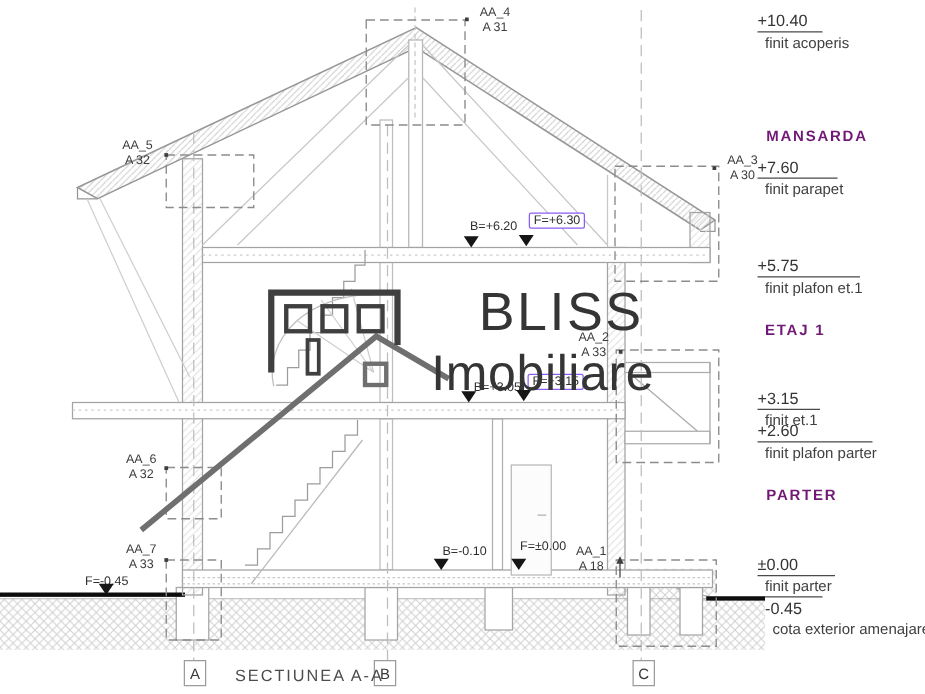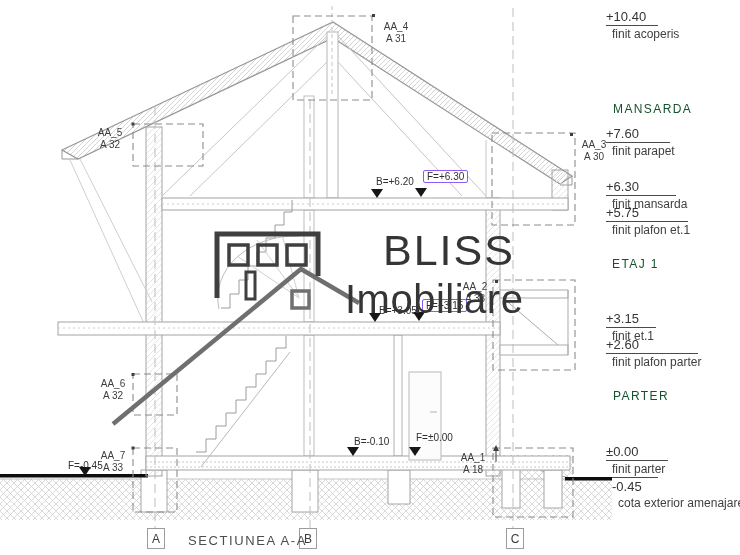--- a/index.html
+++ b/index.html
@@ -5,23 +5,23 @@
   html,body{margin:0;padding:0;background:#fff;}
   .canvas{position:relative;width:740px;height:555px;background:#ffffff;overflow:hidden;
           font-family:"Liberation Sans",sans-serif;color:#3a3a3a;}
   .canvas svg.drawing{position:absolute;left:0;top:0;z-index:1;}
   .lbl{position:absolute;white-space:nowrap;z-index:20;}
   
   .level{position:absolute;z-index:20;}
   .lvl-val{font-size:13px;color:#343434;border-bottom:1.4px solid #4a4a4a;padding-bottom:1px;}
   .lvl-val.topline{border-bottom:none;border-top:1.4px solid #4a4a4a;padding-top:1px;}
   .lvl-lab{font-size:12px;color:#404040;margin-top:1px;padding-left:6px;white-space:nowrap;}
-  .zone{font-size:12px;letter-spacing:1.4px;color:#14532d;}
-  
-  .callout{font-size:10px;line-height:11.5px;text-align:center;color:#3d3d3d;width:30px;margin-top:16px;}
+  .zone{font-size:12px;letter-spacing:1.4px;color:#701a75;font-weight:bold;}
+  
+  .callout{font-size:10px;line-height:11.5px;text-align:center;color:#3d3d3d;width:30px;}
   
   .spot{font-size:10px;color:#2f2f2f;}
   .spot.boxed{border:1px solid #8b5cf6;background:#fff;padding:0 3px;border-radius:2px;}
   .tri{position:absolute;width:0;height:0;border-left:6px solid transparent;
        border-right:6px solid transparent;border-top:9px solid #161616;z-index:20;}
   
   .bubble{position:absolute;width:16px;height:19px;border:1px solid #9c9c9c;background:#fff;
           font-size:12px;color:#3a3a3a;display:flex;align-items:center;justify-content:center;z-index:20;}
   .sec-title{font-size:13px;letter-spacing:1.6px;color:#4d4d4d;}
   
@@ -139,24 +139,20 @@
   </svg>
 
   <div class="level" style="left:606px;top:9px">
     <div class="lvl-val" style="width:52px">+10.40</div>
     <div class="lvl-lab">finit acoperis</div>
   </div>
   <div class="level" style="left:606px;top:126px">
     <div class="lvl-val" style="width:64px">+7.60</div>
     <div class="lvl-lab">finit parapet</div>
   </div>
-  <div class="level" style="left:606px;top:179px">
-    <div class="lvl-val" style="width:70px">+6.30</div>
-    <div class="lvl-lab">finit mansarda</div>
-  </div>
   <div class="level" style="left:606px;top:205px">
     <div class="lvl-val" style="width:82px">+5.75</div>
     <div class="lvl-lab">finit plafon et.1</div>
   </div>
   <div class="level" style="left:606px;top:311px">
     <div class="lvl-val" style="width:50px">+3.15</div>
     <div class="lvl-lab">finit et.1</div>
   </div>
   <div class="level" style="left:606px;top:337px">
     <div class="lvl-val" style="width:92px">+2.60</div>

